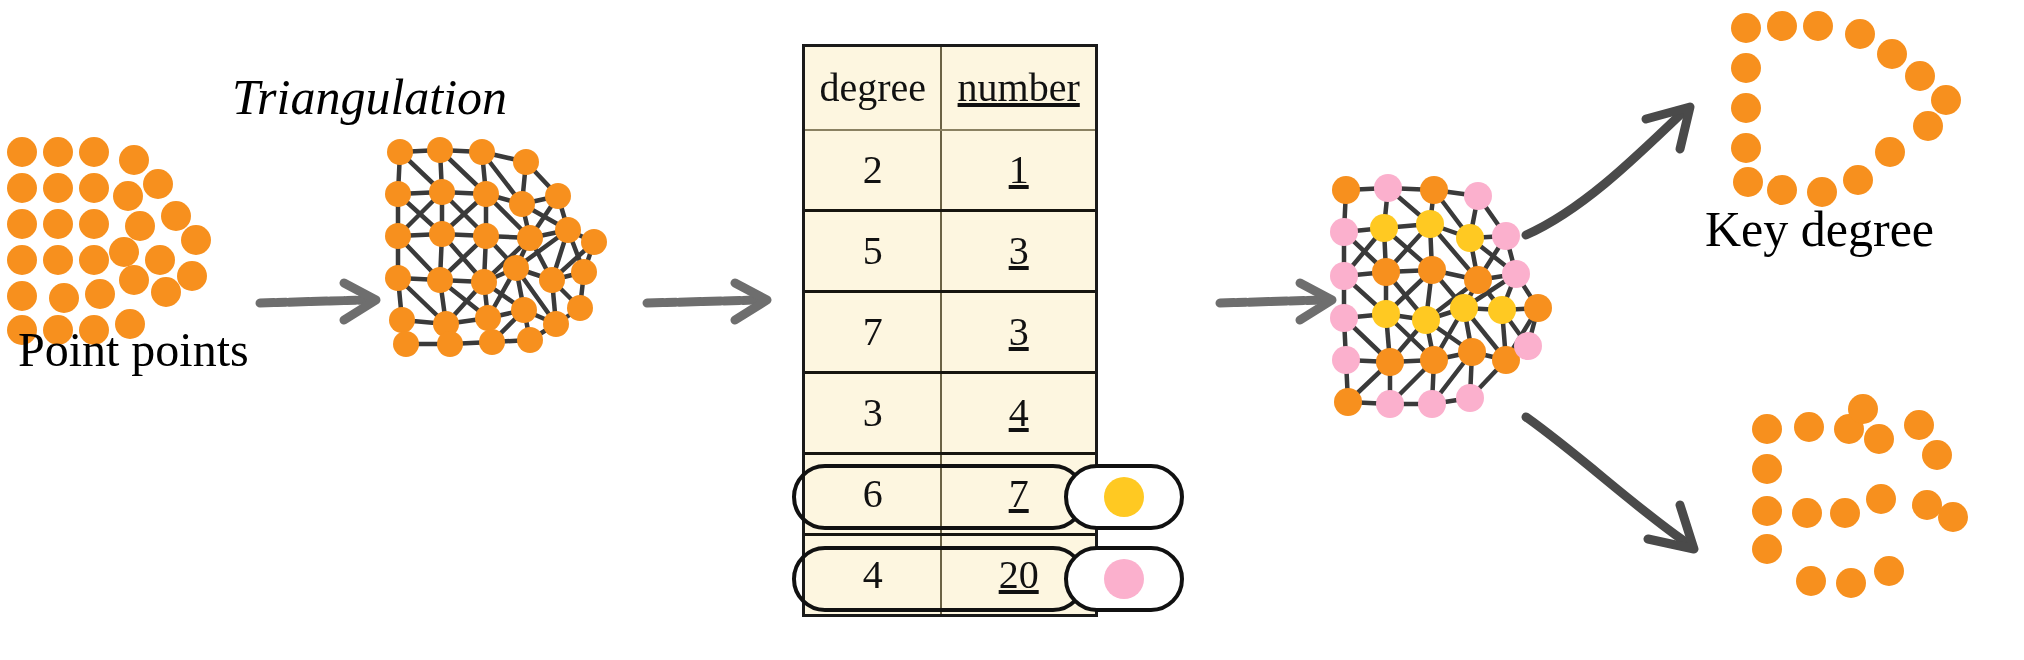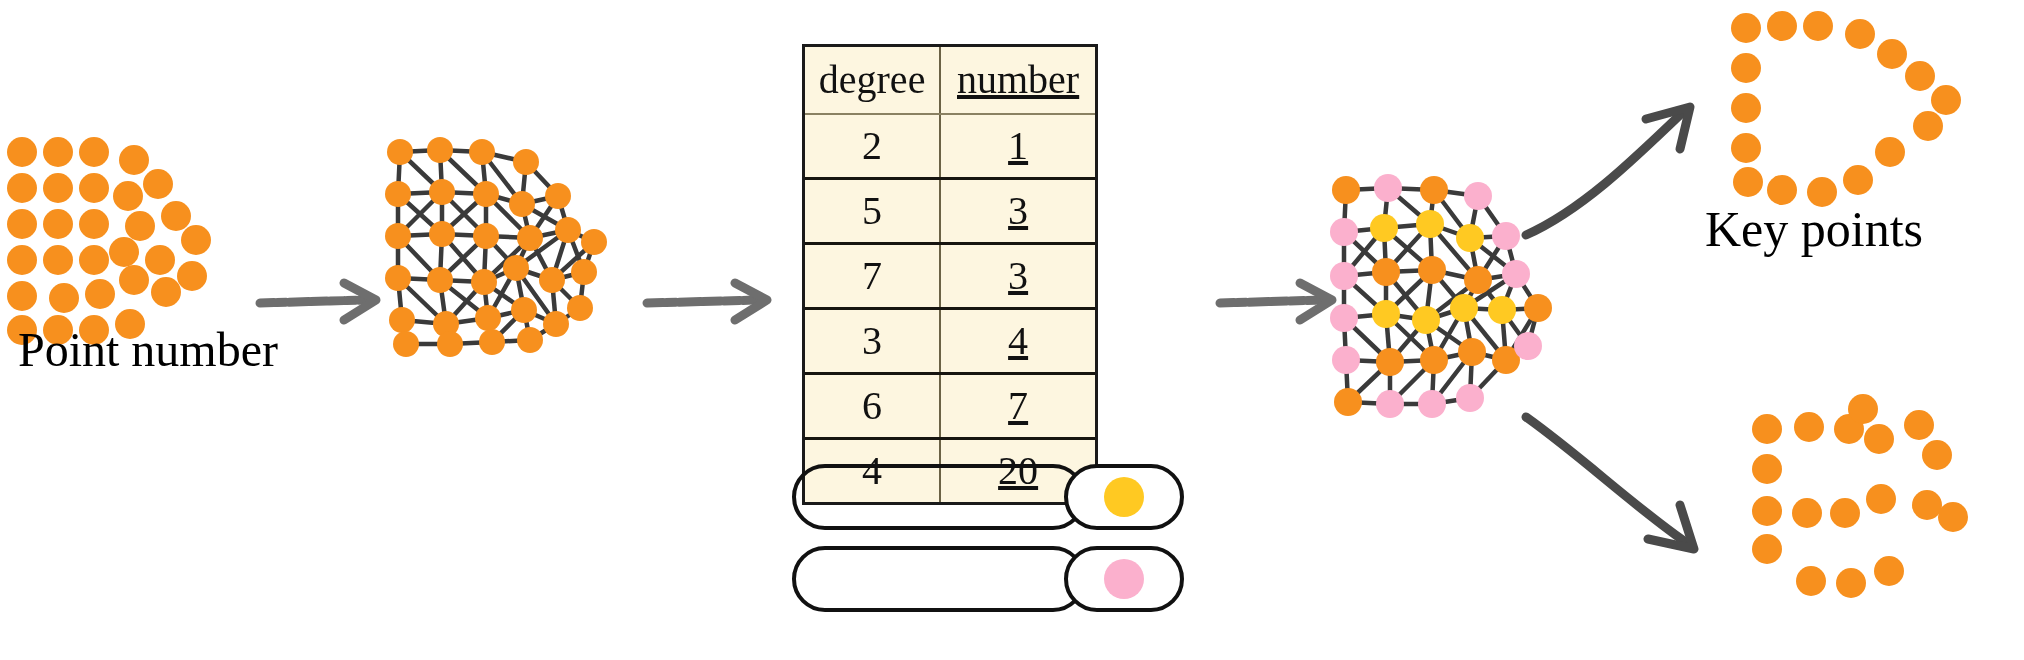--- a/index.html
+++ b/index.html
@@ -18,21 +18,21 @@
   #degree-table{
     position:absolute;left:802px;top:44px;width:296px;
     border:3px solid #1a1a1a;background:#fdf6e0;box-sizing:border-box;
   }
   #degree-table table{border-collapse:collapse;width:100%;}
   #degree-table td,#degree-table th{
     background:#fdf6e0;color:#111;font-weight:400;
     font-family:"Liberation Serif",serif;text-align:center;
     border-right:2px solid #6b6245;
     border-bottom:3px solid #17150f;
-    padding:0;height:62px;font-size:40px;line-height:62px;
+    padding:8px;height:62px;font-size:40px;line-height:62px;
   }
   #degree-table th{font-size:40px;height:66px;line-height:66px;border-bottom:2px solid #8a8162;}
   #degree-table td:last-child,#degree-table th:last-child{border-right:none;text-decoration:underline;}
   #degree-table tr:last-child td{border-bottom:none;}
 
   
   .capsule{
     position:absolute;border:4px solid #111;border-radius:36px;
     background:transparent;box-sizing:border-box;pointer-events:none;
   }
@@ -393,22 +393,23 @@
       <div class="dot" style="left: 75px; top: 83px; height: 30px; width: 30px; background: rgb(247, 144, 30);"></div>
       <div class="dot" style="left: 111px; top: 69px; height: 30px; width: 30px; background: rgb(247, 144, 30);"></div>
       <div class="dot" style="left: 157px; top: 75px; height: 30px; width: 30px; background: rgb(247, 144, 30);"></div>
       <div class="dot" style="left: 183px; top: 87px; height: 30px; width: 30px; background: rgb(247, 144, 30);"></div>
       <div class="dot" style="left: -3px; top: 119px; height: 30px; width: 30px; background: rgb(247, 144, 30);"></div>
       <div class="dot" style="left: 41px; top: 151px; height: 30px; width: 30px; background: rgb(247, 144, 30);"></div>
       <div class="dot" style="left: 81px; top: 153px; height: 30px; width: 30px; background: rgb(247, 144, 30);"></div>
       <div class="dot" style="left: 119px; top: 141px; height: 30px; width: 30px; background: rgb(247, 144, 30);"></div>
     </div>
 
-  <div class="label" id="point-cloud-label">Point number</div>
-  <div class="label" id="keypoints-label">Key points</div>
+  <div class="label" id="point-cloud-label">Point points</div>
+  <div class="label" id="triangulation-label">Triangulation</div>
+  <div class="label" id="keypoints-label">Key degree</div>
 
   <svg class="arrow-svg" id="arrow1" style="left:258px;top:278px;" width="130" height="50" viewBox="0 0 130 50">
     <path d="M2 25 L108 22" stroke="#6E6E6E" stroke-width="9" fill="none" stroke-linecap="round" stroke-dasharray="14 3 9 3 20 2 16 3"></path>
     <path d="M86 5 L118 22 L86 42" stroke="#6E6E6E" stroke-width="9" fill="none" stroke-linecap="round" stroke-linejoin="round"></path>
   </svg>
 
   <svg class="arrow-svg" id="arrow2" style="left:645px;top:278px;" width="140" height="50" viewBox="0 0 140 50">
     <path d="M2 25 L112 22" stroke="#6E6E6E" stroke-width="9" fill="none" stroke-linecap="round" stroke-dasharray="16 3 10 3 22 2 18 3"></path>
     <path d="M90 5 L122 22 L90 42" stroke="#6E6E6E" stroke-width="9" fill="none" stroke-linecap="round" stroke-linejoin="round"></path>
   </svg>

